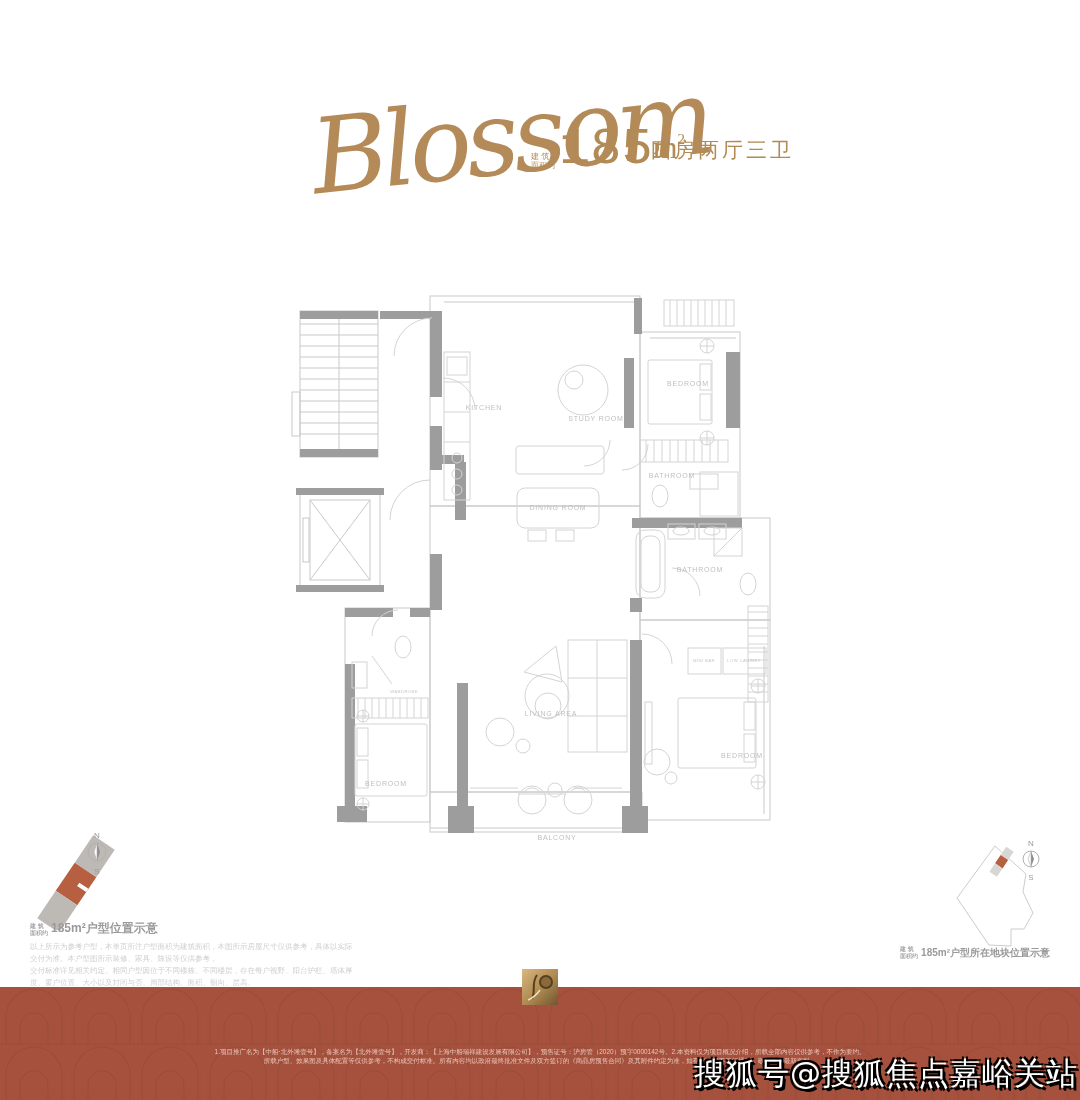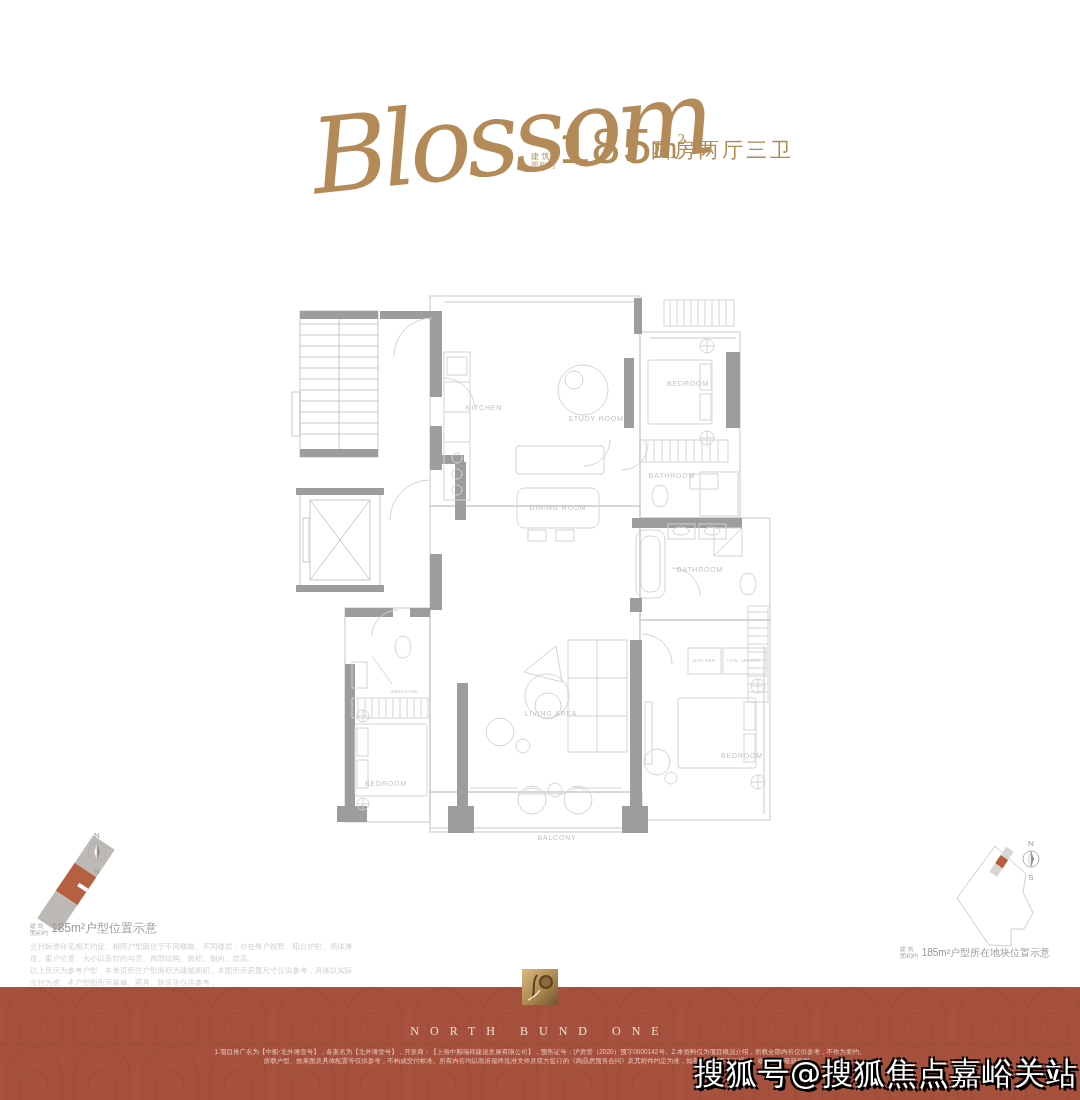--- a/index.html
+++ b/index.html
@@ -14,21 +14,21 @@
     line-height:9px;padding:0 4px 8px 0;color:#b28a55;}
   .area-num{font-family:Liberation Mono, monospace;font-size:52px;line-height:56px;}
   .area-unit{font-family:"Liberation Serif",serif;font-size:32px;line-height:34px;}
   .area-sup{font-size:15px;vertical-align:14px;}
   .layout-text{position:absolute;left:650px;top:136px;font-size:21px;letter-spacing:3px;
     color:#b28a55;font-family:Liberation Mono, monospace;z-index:3;}
   
   .plan{position:absolute;left:290px;top:285px;width:500px;height:560px;}
   
   .mini-svg{position:absolute;}
-  .caption{position:absolute;display:flex;align-items:flex-end;color:#9a9a9a;}
+  .caption{position:absolute;display:flex;align-items:flex-end;color:#9a9a9a;font-weight:bold;}
   .caption .pfx{display:flex;flex-direction:column;font-size:6px;line-height:6.5px;
     padding:0 3px 1px 0;color:#a8a8a8;}
   .caption .main{font-size:12px;}
   .disclaimer{position:absolute;left:30px;top:941px;width:326px;font-size:7.5px;
     line-height:12px;color:#cfcfcf;}
   
   .band{position:absolute;left:0;top:987px;width:1080px;height:113px;background:#a5513d;}
   .band svg{position:absolute;left:0;top:0;}
   .logo{position:absolute;left:522px;top:969px;width:36px;height:36px;z-index:4;}
   .brand{position:absolute;left:0;top:1024px;width:1080px;text-align:center;z-index:4;
@@ -215,22 +215,22 @@
   </svg>
   <div class="caption" style="left:30px;top:920px">
     <span class="pfx">
       <span>建 筑</span>
       <span>面积约</span>
     </span>
     <span class="main">185m²户型位置示意</span>
   </div>
 
   <div class="disclaimer">
+    <div>以上所示为参考户型，本单页所注户型面积为建筑面积，本图所示房屋尺寸仅供参考，具体以实际交付为准。本户型图所示装修、家具、陈设等仅供参考，</div>
     <div>交付标准详见相关约定。相同户型因位于不同楼栋、不同楼层，存在每户视野、阳台护栏、墙体厚度、窗户位置、大小以及封闭与否、局部结构、面积、朝向、层高、</div>
-    <div>以上所示为参考户型，本单页所注户型面积为建筑面积，本图所示房屋尺寸仅供参考，具体以实际交付为准。本户型图所示装修、家具、陈设等仅供参考，</div>
     <div>管道等差异，可能存在差异，具体以双方签署的合同及实际交付为准。本资料所有图例及细节均以政府最终批准文件及双方签署的合同及实际交付为准。</div>
   </div>
 
   <svg class="mini-svg" style="left:940px;top:822px" width="120" height="125" viewBox="940 822 120 125">
     <polygon points="995,846 1026,874 1023,892 1033,913 1024,929 1011,929 1011,946 989,945 957,898" fill="#ffffff" stroke="#cccccc" stroke-width="1"></polygon>
     <g transform="rotate(34 1002 862)">
       <rect x="997" y="847" width="9" height="10" fill="#d8d6d3"></rect>
       <rect x="997" y="857" width="9" height="10" fill="#b65f41"></rect>
       <rect x="997" y="867" width="9" height="10" fill="#d8d6d3"></rect>
     </g>
@@ -277,21 +277,20 @@
       </linearGradient>
     </defs>
     <rect x="0" y="0" width="36" height="36" fill="url(#gold)"></rect>
     <g fill="none" stroke="#56401f" stroke-width="2">
       <path d="M10,30C14,22 9,14 15,6"></path>
       <circle cx="24" cy="13" r="6" fill="#8a6a3a"></circle>
     </g>
     <path d="M6,31q7,-3 12,-10" fill="none" stroke="#f2e2c2" stroke-width="1.4"></path>
   </svg>
 
-  <div class="brand">NORTH BUND ONE</div>
   <div class="fineprint">
     <div>1.项目推广名为【中船·北外滩壹号】，备案名为【北外滩壹号】，开发商：【上海中船瑞祥建设发展有限公司】，预售证号：沪房管（2020）预字0000142号。2.本资料仅为项目概况介绍，所载全部内容仅供参考，不作为要约。</div>
     <div>所载户型、效果图及具体配置等仅供参考，不构成交付标准。所有内容均以政府最终批准文件及双方签订的《商品房预售合同》及其附件约定为准，如有变动恕不另行通知，敬请留意最新资料。</div>
   </div>
 
   <div class="watermark">搜狐号@搜狐焦点嘉峪关站</div>
 
 </div>
 
 </body></html>

